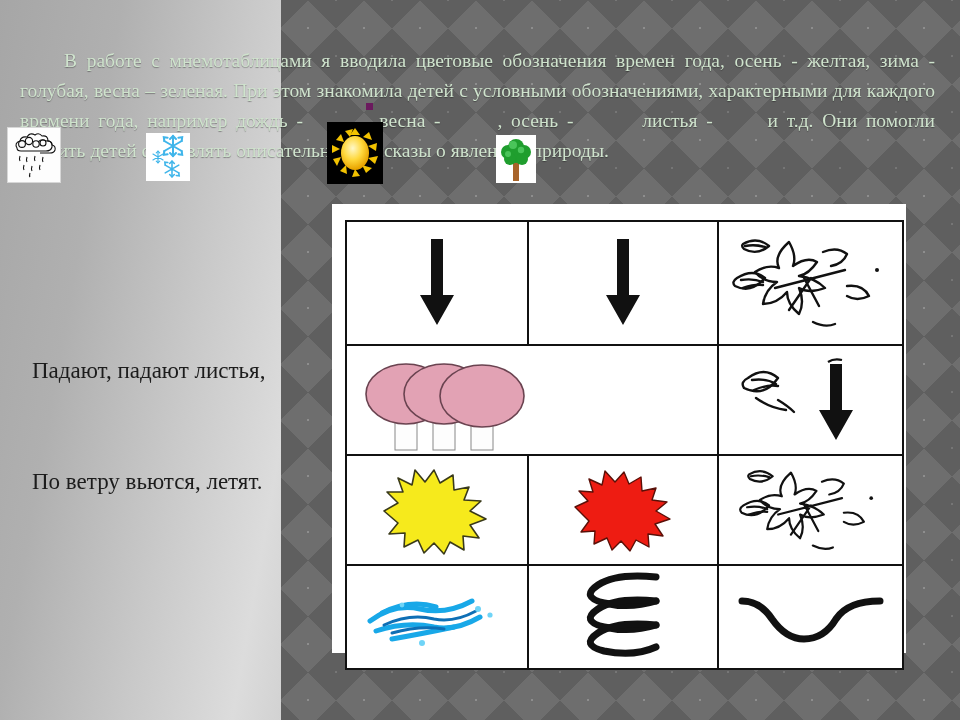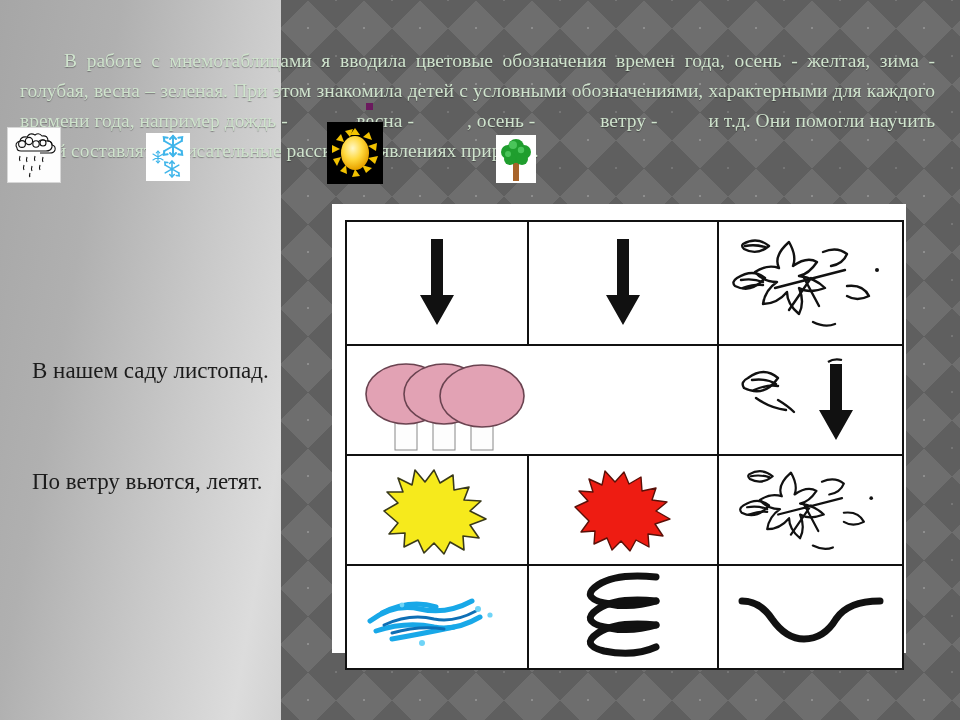--- a/index.html
+++ b/index.html
@@ -177,21 +177,21 @@
 
   <div class="bg-pattern"></div>
   <div class="bg-dots"></div>
   <div class="bg-dots2"></div>
   <div class="left-panel"></div>
 
   <div class="para">
     <span class="seg">В работе с мнемотаблицами я вводила цветовые обозначения времен года, осень - желтая, зима - голубая, весна – зеленая. При этом знакомила детей с условными обозначениями, характерными для каждого времени года, например дождь -</span>
     <span style="display:inline-block;width:54px"></span><span class="seg">, весна -</span>
     <span style="display:inline-block;width:48px"></span><span class="seg">, осень -</span>
-    <span style="display:inline-block;width:60px"></span><span class="seg">ветру -</span>
+    <span style="display:inline-block;width:60px"></span><span class="seg">листья -</span>
     <span style="display:inline-block;width:46px"></span><span class="seg">и т.д. Они помогли научить детей составлять описательные рассказы о явлениях природы.</span>
   </div>
 
   <div class="tiny-purple"></div>
 
   <div class="ico-rain">
     <svg width="50" height="52" viewBox="0 0 50 52">
       <g fill="none" stroke="#111" stroke-width="1.1">
         <path d="M9 20 q-3-5 3-7 q1-5 7-4 q3-5 8-2 q4-3 7 1 q6-1 6 5 q5 0 4 6 q-1 4-6 4 L13 23 q-4 0-4-3z"></path>
         <path d="M30 14 q4-4 8-1 q5-1 6 4 q4 1 3 5 q-1 3-5 3 l-10 0"></path>
@@ -269,21 +269,21 @@
       </g>
       <g fill="#4ac45a">
         <circle cx="17" cy="10" r="4"></circle>
         <circle cx="25" cy="15" r="3.2"></circle>
         <circle cx="12" cy="19" r="3"></circle>
       </g>
     </svg>
   </div>
 
   <div class="poem">
-    <div>В нашем саду листопад.</div>
+    <div>Падают, падают листья,</div>
     <div>По ветру вьются, летят.</div>
   </div>
 
   <div class="table-wrap">
     <table class="mtable">
       <tbody>
           <tr class="r1">
         <td class="c1">
           <div class="cellbox">
             <svg width="42" height="92" viewBox="0 0 42 92">

